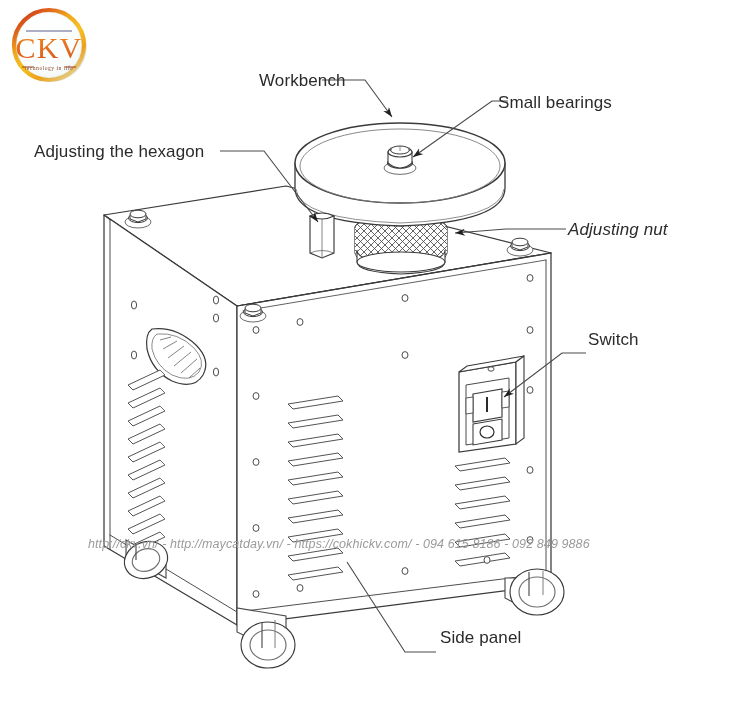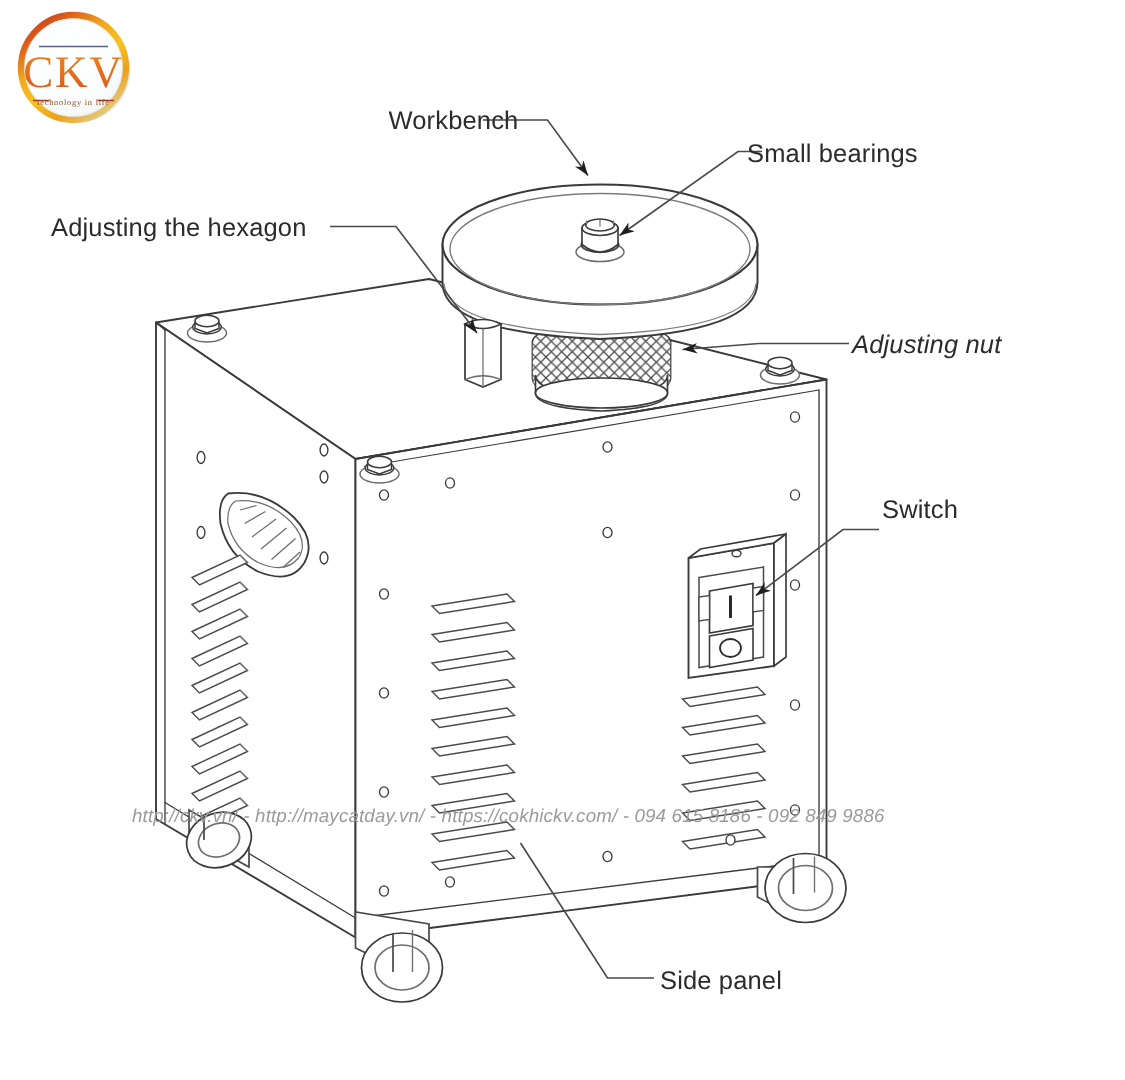--- a/index.html
+++ b/index.html
@@ -49,21 +49,21 @@
     font-family: "Liberation Sans", sans-serif;
     white-space: nowrap;
     line-height: 1;
     letter-spacing: 0.1px;
   }
   #lbl-workbench   { left: 226px; top: 72px; margin-left: 33px; }
   #lbl-bearings    { left: 498px; top: 94px; text-align: right; }
   #lbl-hexagon     { left: 34px;  top: 143px; }
   #lbl-nut         { left: 568px; top: 221px; font-style: italic; }
   #lbl-switch      { left: 588px; top: 331px; }
-  #lbl-sidepanel   { left: 440px; top: 645px; }
+  #lbl-sidepanel   { left: 440px; top: 629px; }
 
   
   #watermark {
     position: absolute;
     left: 88px;
     top: 521px;
     width: 520px;
     color: #9b9b9b;
     font-family: "Liberation Sans", sans-serif;
     font-size: 12.5px;

